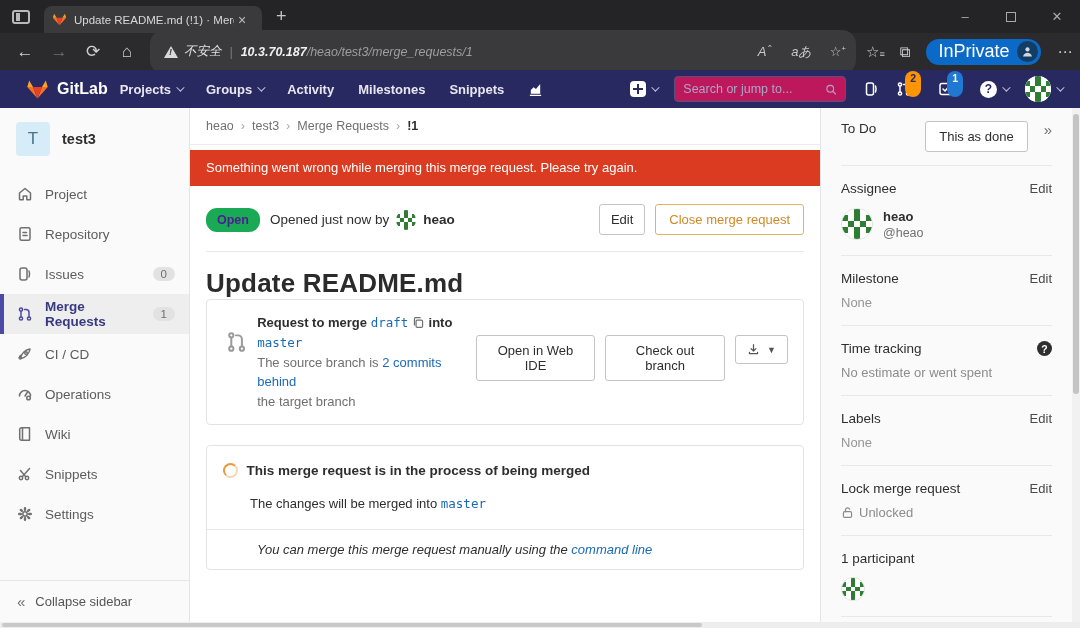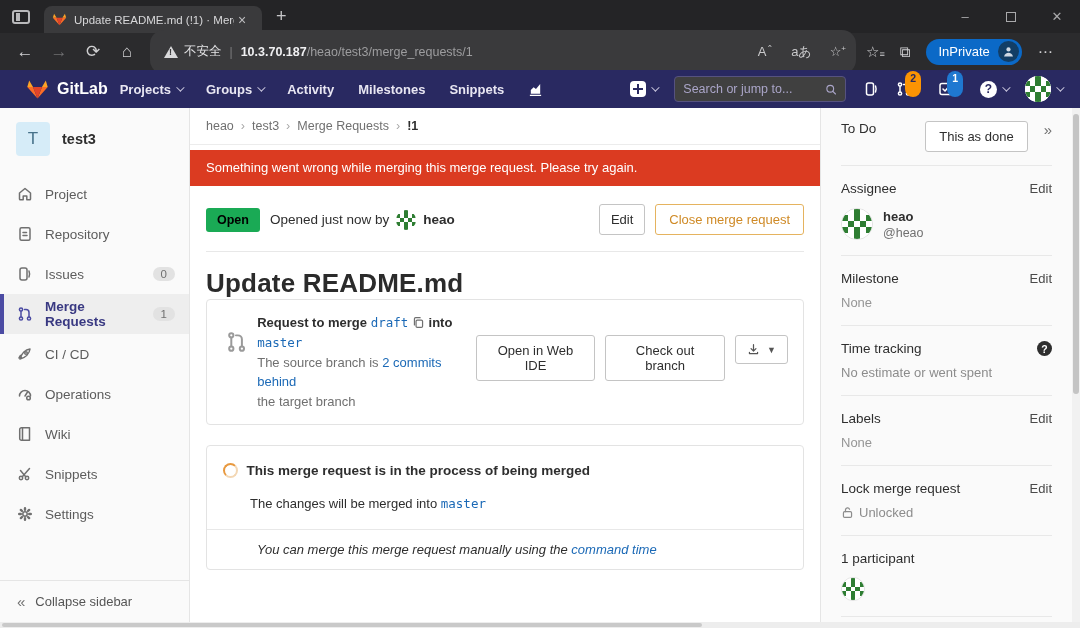--- a/index.html
+++ b/index.html
@@ -15,46 +15,46 @@
   .tab-title { color:#d8d8da; font-size:11.5px; white-space:nowrap; overflow:hidden; width:160px; margin-left:7px; }
   .tab-close { color:#bdbdbf; font-size:14px; margin-left:4px; cursor:default; }
   .newtab { color:#c7c7c9; font-size:18px; margin-left:14px; font-weight:400; }
   .wincontrols { margin-left:auto; display:flex; height:33px; }
   .winbtn { width:46px; height:33px; display:flex; align-items:center; justify-content:center; color:#a9a9ab; font-size:13px; }
   .winbtn .sq { width:10px; height:10px; border:1px solid #a9a9ab; }
 
   #toolbar { left:0; top:33px; width:1080px; height:37px; background:#2b2b2d; display:flex; align-items:center; }
   .navicon { color:#d0d0d2; font-size:17px; width:34px; text-align:center; }
   .navicon.dim { color:#6f6f71; }
-  .addressbar { margin-left:6px; width:706px; height:44px; background:#3a3a3c; border-radius:14px; display:flex; align-items:center; padding:0 10px; }
+  .addressbar { margin-left:6px; width:706px; height:44px; background:#3a3a3c; border-radius:14px; display:flex; align-items:center; padding:0 10px;font-style:italic; }
   .warn-tri { width:0; height:0; border-left:7px solid transparent; border-right:7px solid transparent; border-bottom:12px solid #d9d9db; position:relative; margin:0 6px 0 4px; }
   .warn-tri::after { content:"!"; position:absolute; left:-2px; top:1px; font-size:9px; color:#3a3a3c; font-weight:bold; }
   .sec-text { color:#e3e3e5; font-size:12.5px; }
   .url-sep { color:#7c7c7e; margin:0 8px; font-size:12px; }
   .url-host { color:#f0f0f2; font-size:12.5px; font-weight:bold; }
   .url-path { color:#9d9d9f; font-size:12.5px; }
   .addr-icons { margin-left:auto; display:flex; align-items:center; gap:18px; color:#c9c9cb; font-size:13px; }
   .tb-right { margin-left:10px; display:flex; align-items:center; gap:16px; color:#cfcfd1; font-size:15px; }
   .inprivate { background:#0b69c7; border-radius:14px; height:26px; display:flex; align-items:center; padding:2px 3px 2px 12px; gap:8px; }
-  .inprivate span { color:#fff; font-size:13px; }
+  .inprivate span { color:#fff; font-size:18px; }
   .ip-avatar { width:21px; height:21px; border-radius:50%; background:#123e66; display:flex; align-items:center; justify-content:center; }
 
   
   #gl-navbar { left:0; top:70px; width:1080px; height:38px; background:#292961; display:flex; align-items:center; color:#fff; }
   .gl-brand { display:flex; align-items:center; gap:8px; margin-left:26px; }
   .gl-brand-name { font-size:16px; font-weight:bold; color:#fff; }
   .gl-links { display:flex; align-items:center; gap:24px; margin-left:12px; font-size:13px; font-weight:bold; color:#e8e6f2; }
   .gl-link { display:flex; align-items:center; gap:5px; }
   .chev { width:6px; height:6px; border-right:1.5px solid #cac7de; border-bottom:1.5px solid #cac7de; transform:rotate(45deg) translateY(-2px); display:inline-block; }
   .gl-right { margin-left:auto; display:flex; align-items:center; gap:17px; margin-right:18px; }
   .plusbox { width:16px; height:16px; background:#fff; border-radius:4px; position:relative; }
   .plusbox::before,.plusbox::after { content:""; position:absolute; background:#292961; }
   .plusbox::before { left:7px; top:3px; width:2px; height:10px; }
   .plusbox::after { left:3px; top:7px; width:10px; height:2px; }
-  .gl-search { width:172px; height:26px; background:#404040; border:1px solid #56527f; border-radius:4px; display:flex; align-items:center; padding:0 8px; }
+  .gl-search { width:172px; height:26px; background:#be185d; border:1px solid #56527f; border-radius:4px; display:flex; align-items:center; padding:0 8px; }
   .gl-search input { background:transparent; border:none; outline:none; color:#cfcbe2; font-size:12.5px; width:100%; font-family:inherit; }
   .gl-search input::placeholder { color:#aaa5c8; }
   .badge-orange { background:#fc9403; color:#29295f; font-size:10.5px; font-weight:bold; border-radius:8px; padding:1px 5px; margin-left:-7px; margin-top:-10px; }
   .badge-blue { background:#1f78d1; color:#fff; font-size:10.5px; font-weight:bold; border-radius:8px; padding:1px 5px; margin-left:-7px; margin-top:-10px; }
   .help-circ { width:17px; height:17px; border-radius:50%; background:#fff; color:#292961; font-size:12px; font-weight:bold; display:flex; align-items:center; justify-content:center; }
   .identicon { border-radius:50%; overflow:hidden; background:#fff; display:block; }
 
   
   #lsidebar { left:0; top:108px; width:190px; height:520px; background:#fafafa; border-right:1px solid #e5e5e5; }
   .ctx { display:flex; align-items:center; gap:12px; padding:14px 16px 18px; }
@@ -68,21 +68,21 @@
   .sb-collapse { position:absolute; left:0; bottom:6px; width:189px; border-top:1px solid #e5e5e5; height:42px; display:flex; align-items:center; gap:10px; padding-left:17px; color:#555; font-size:13px; background:#fafafa; }
 
   
   #main { left:190px; top:108px; width:630px; height:520px; background:#fff; overflow:hidden; }
   .breadcrumb { height:37px; display:flex; align-items:center; padding-left:16px; font-size:12.5px; color:#707070; border-bottom:1px solid #ececec; gap:7px; }
   .breadcrumb .cur { color:#2e2e2e; font-weight:bold; }
   .bc-sep { color:#a7a7a7; }
   .alert { margin-top:5px; background:#db3b21; color:#fff; font-size:13px; padding:10px 16px; height:36px; }
   .inner { padding:0 16px; }
   .mr-header { display:flex; align-items:center; margin-top:18px; padding-bottom:16px; border-bottom:1px solid #e8e8e8; }
-  .state-badge { background:#1aaa55; color:#000000; font-size:12.5px; font-weight:bold; border-radius:3px; padding:5px 11px; }
+  .state-badge { background:#1aaa55; color:#4c1d95; font-size:12.5px; font-weight:bold; border-radius:11px; padding:5px 11px; }
   .byline { display:flex; align-items:center; gap:7px; margin-left:10px; font-size:13.5px; color:#2e2e2e; }
   .byline b { font-weight:bold; }
   .hdr-btns { margin-left:auto; display:flex; gap:10px; }
   .btn { background:#fff; border:1px solid #c4c4c4; border-radius:3px; font-size:13px; color:#2e2e2e; padding:7px 11px; font-family:inherit; }
   .btn-warn { border-color:#e5b35f; color:#cf8a26; padding:7px 13px; }
   .mr-title { font-size:26px; font-weight:bold; color:#2b2b2b; margin-top:16px; letter-spacing:.2px; }
   .widget { border:1px solid #e3e3e3; border-radius:4px; padding:13px 15px; display:flex; align-items:flex-start; }
   .w-icon { color:#9a9a9a; margin:14px 10px 0 4px; }
   .w-text { font-size:13px; color:#707070; line-height:1.5; max-width:265px; }
   .w-text .b { font-weight:bold; color:#2e2e2e; }
@@ -424,21 +424,21 @@
         <div class="w2-top">
           <span class="spinner"></span>
           <span class="w2-title">This merge request is in the process of being merged</span>
           <div class="w2-sub">
             <span>The changes will be merged into</span>
             <span class="mono">master</span>
           </div>
         </div>
         <div class="w2-help">
           <span>You can merge this merge request manually using the</span>
-          <span class="link" style="font-style:italic">command time</span>
+          <span class="link" style="font-style:italic">command line</span>
         </div>
       </div>
 
     </div>
   </div>
 
   <div class="abs" id="rsidebar">
     <div class="rs-sec rs-row" style="padding:13px 0">
       <span class="rs-label">To Do</span>
       <button class="mkdone">This as done</button>

